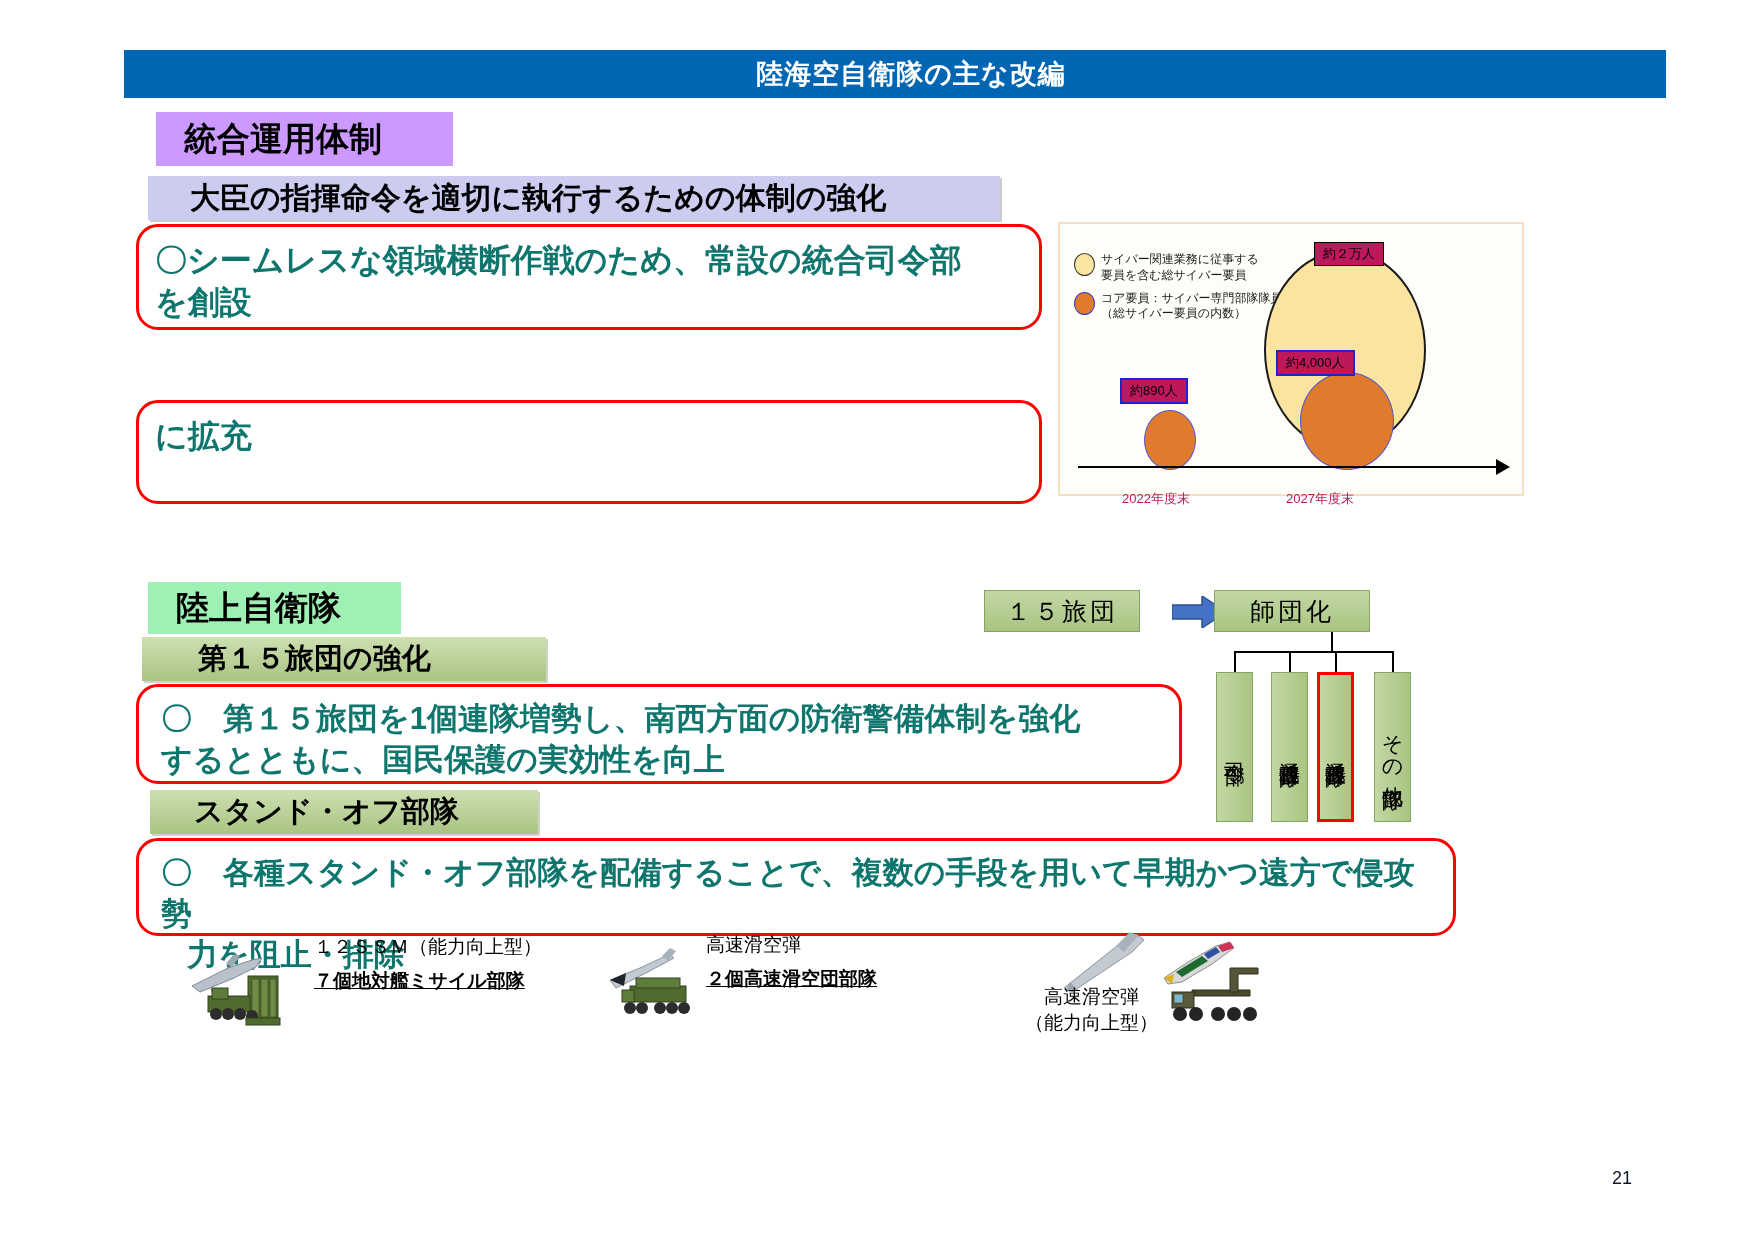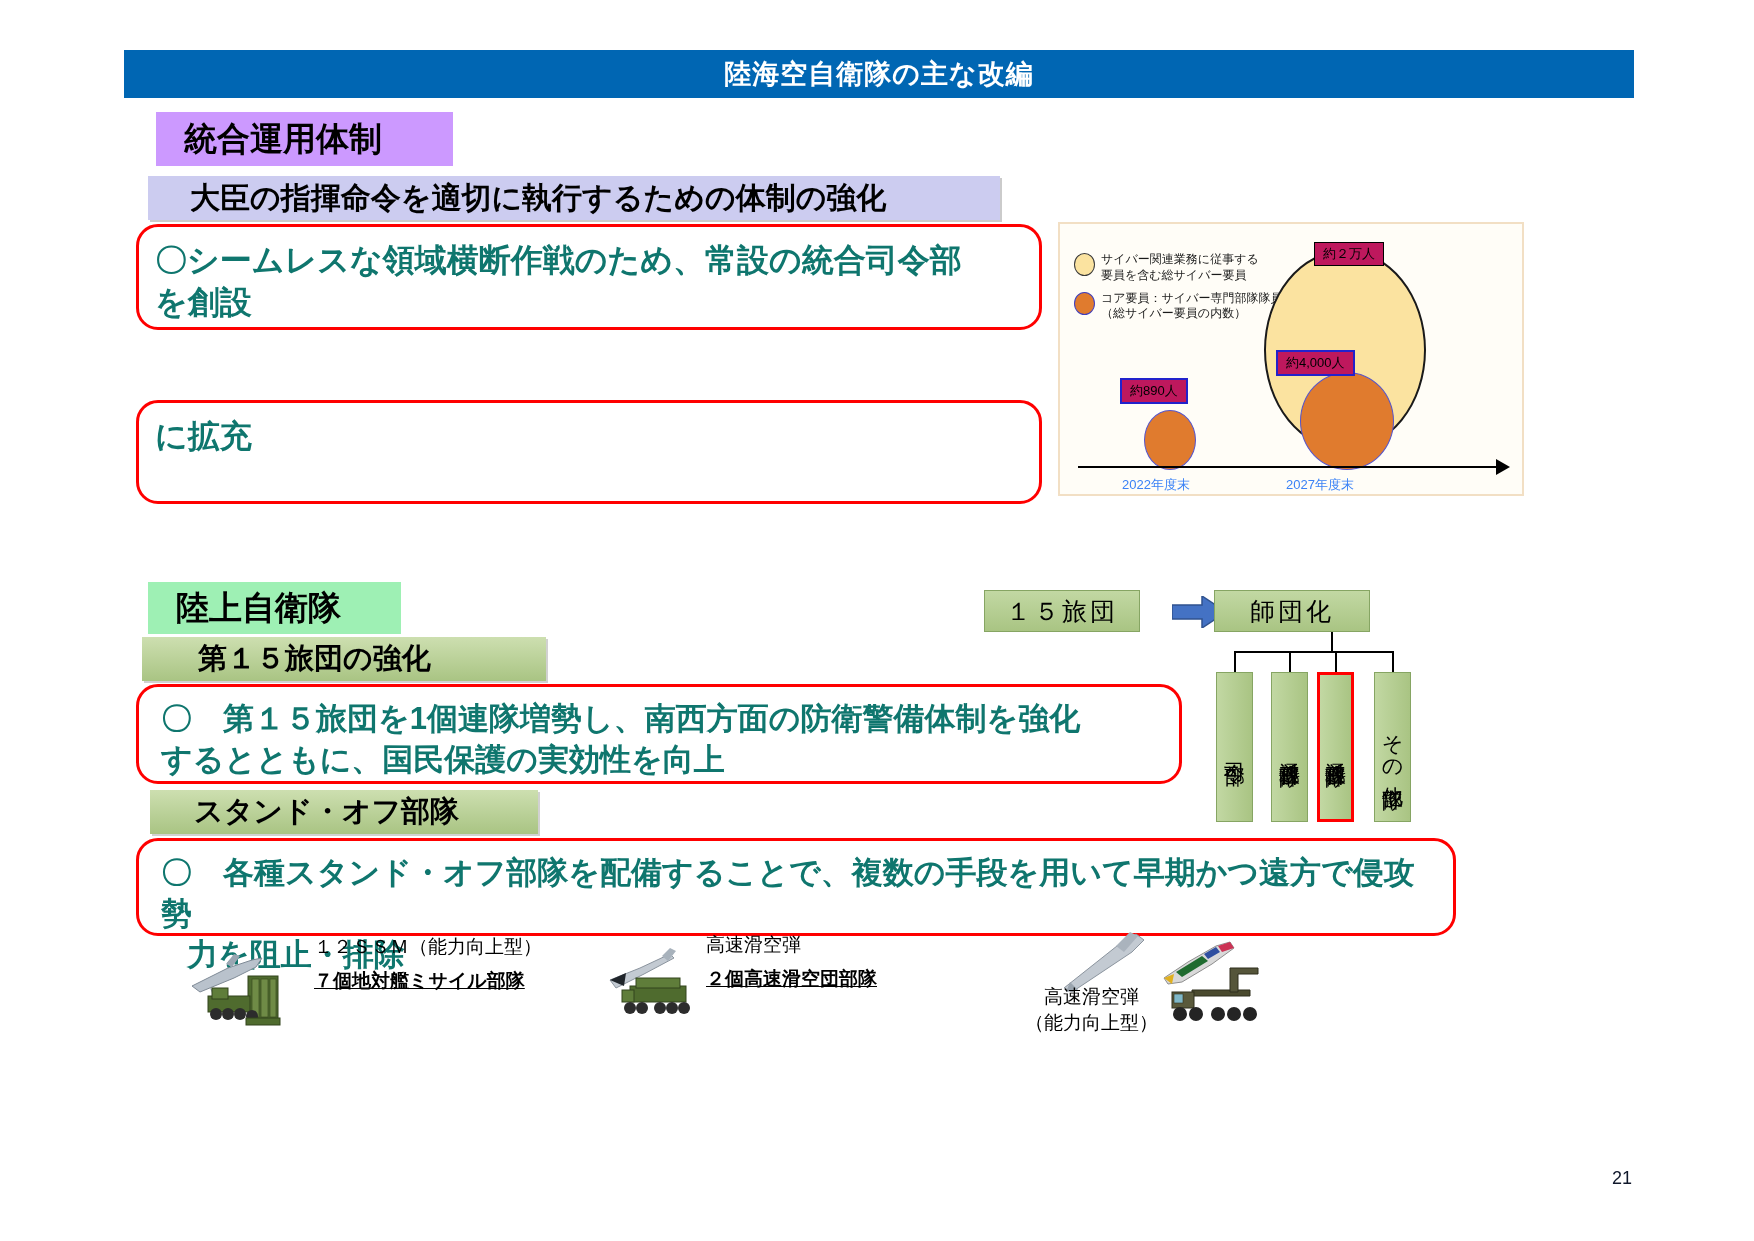--- a/index.html
+++ b/index.html
@@ -24,20 +24,21 @@
   .title-bar {
     position: absolute;
     left: 124px;
     top: 50px;
     width: 1510px;
     height: 48px;
     background: #0066b3;
     display: flex;
     align-items: center;
     justify-content: center;
+    padding-left: 32px;
   }
   .title-bar-text {
     color: #ffffff;
     font-size: 27px;
     font-weight: bold;
     letter-spacing: 1px;
   }
 
   
   .chip {
@@ -229,22 +230,22 @@
     left: 436px;
     top: 235px;
     width: 0; height: 0;
     border-top: 8px solid transparent;
     border-bottom: 8px solid transparent;
     border-left: 14px solid #000;
   }
   .axis-label {
     position: absolute;
     font-size: 13px;
-    color: #3b82f6;
-    top: 252px;
+    color: #be185d;
+    top: 266px;
     white-space: nowrap;
   }
   #axis-2022 { left: 62px; }
   #axis-2027 { left: 226px; }
 
   
   .org-box {
     position: absolute;
     background: linear-gradient(#c2d8a3, #a9c483);
     border: 1px solid #86a563;

